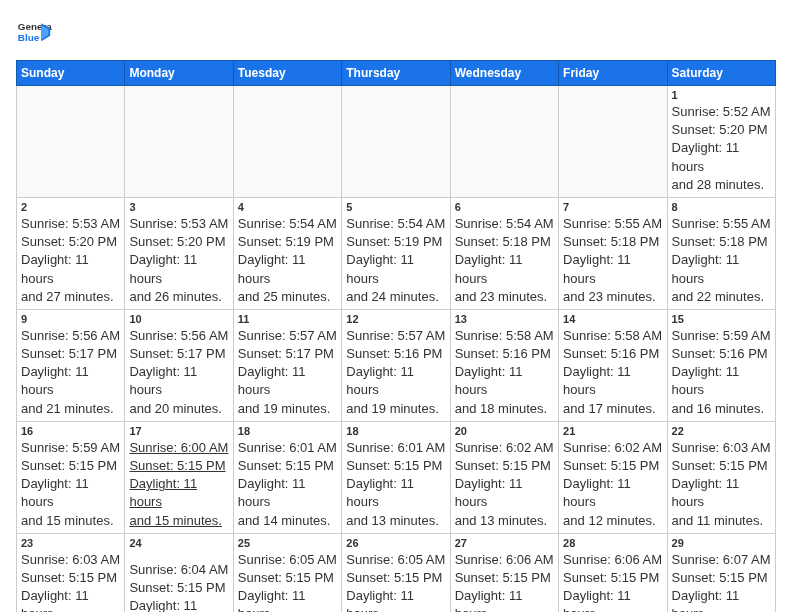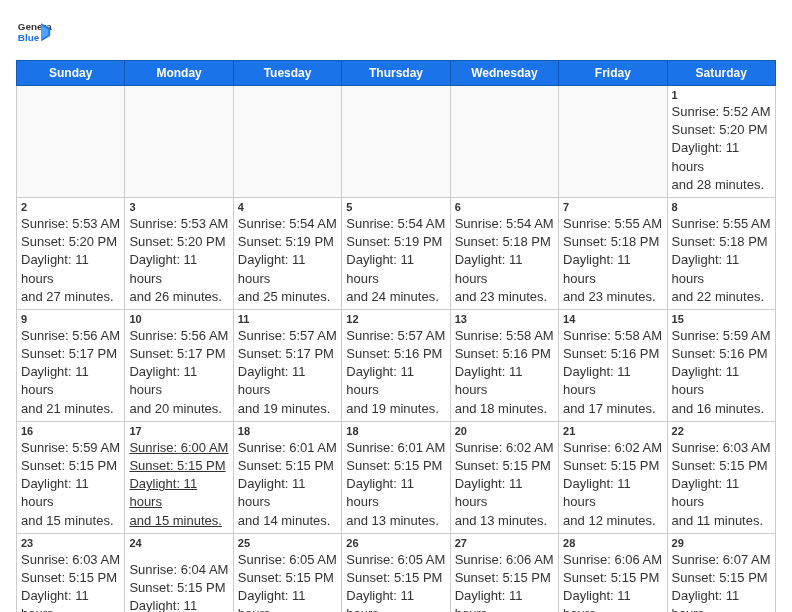--- a/index.html
+++ b/index.html
@@ -42,21 +42,21 @@
       width: 100%;
       border-collapse: collapse;
       border: 1px solid #ccc;
     }
     .calendar th {
       background: #1a73e8;
       color: #fff;
       font-size: 12px;
       font-weight: bold;
       padding: 5px 4px;
-      text-align: center;
+      text-align: left;
       border: 1px solid #1558b0;
     }
     .calendar td {
       border: 1px solid #ccc;
       vertical-align: top;
       padding: 3px 4px;
       width: 108px;
       min-height: 80px;
       font-size: 9.5px;
       color: #333;

